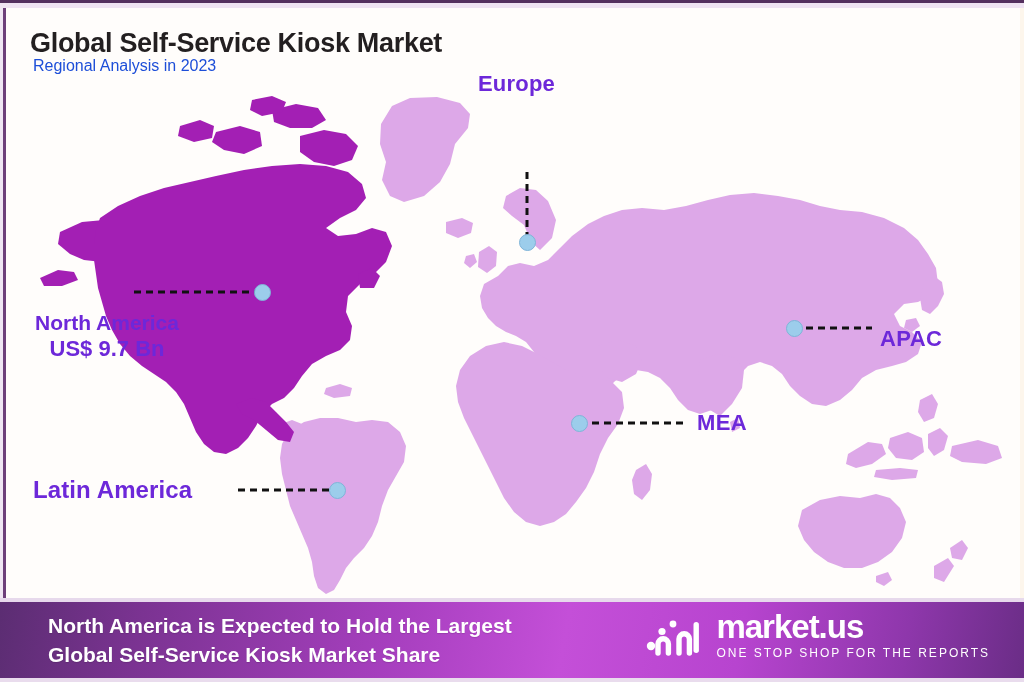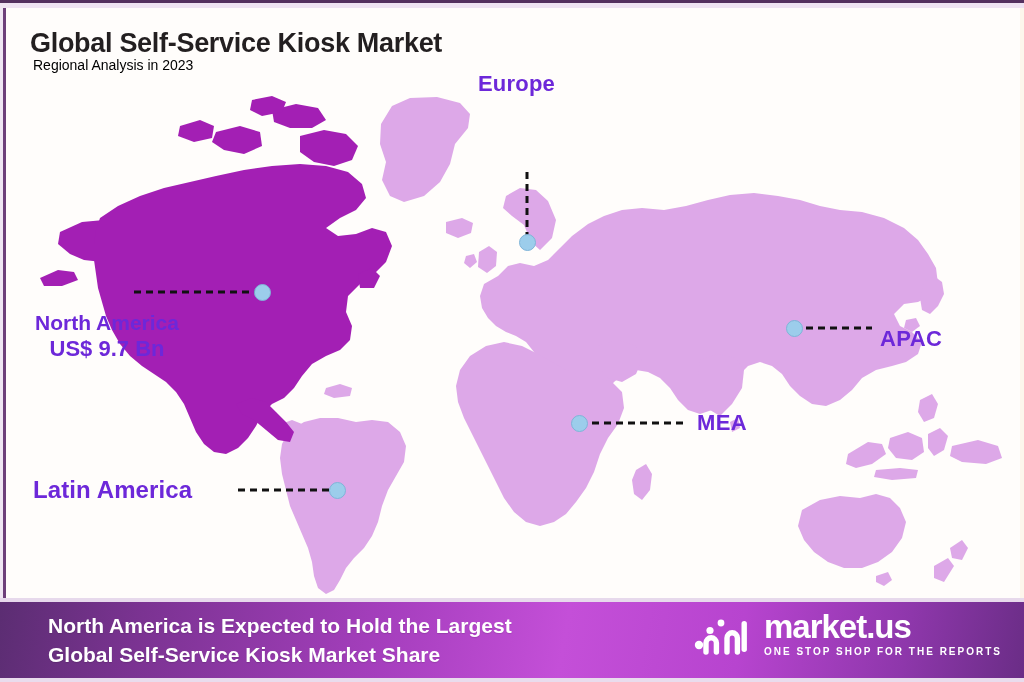--- a/index.html
+++ b/index.html
@@ -24,21 +24,21 @@
 
   
   .title{
     position:absolute;left:30px;top:28px;
     font-size:27px;font-weight:bold;color:#231f20;
     letter-spacing:-0.3px;
     white-space:nowrap;
   }
   .subtitle{
     position:absolute;left:33px;top:57px;
-    font-size:14px;font-weight:normal;color:#000000;
+    font-size:16px;font-weight:normal;color:#1d4ed8;
     white-space:nowrap;
   }
 
   
   #map-wrap{position:absolute;left:0;top:70px;width:1024px;height:532px;}
   #world-map{display:block;width:1024px;height:532px;}
 
   
   .region-label{
     position:absolute;
@@ -74,31 +74,31 @@
     background:#e9dced;
   }
   .banner-text{
     position:absolute;left:48px;top:14px;
     color:#ffffff;font-size:21px;font-weight:bold;line-height:1.36;
     text-shadow:0 1px 1px rgba(0,0,0,.13);
     white-space:nowrap;
   }
   
   .logo{
-    position:absolute;right:22px;top:12px;
+    position:absolute;right:34px;top:12px;
     display:flex;align-items:center;gap:9px;justify-content:flex-end;
   }
   .logo-mark{width:62px;height:44px;}
   .logo-text-wrap{display:flex;flex-direction:column;justify-content:center;}
   .logo-word{
     color:#ffffff;font-size:33px;font-weight:bold;line-height:1;
     letter-spacing:-1px;
   }
   .logo-tag{
-    color:#ffffff;font-size:10px;font-weight:bold;letter-spacing:2.0px;
+    color:#ffffff;font-size:12px;font-weight:normal;letter-spacing:2.0px;
     margin-top:3px;white-space:nowrap;
   }
 </style>
 </head>
 <body>
 
 <div id="infographic">
 
   <div class="frame-top"></div>
   <div class="frame-top2"></div>

